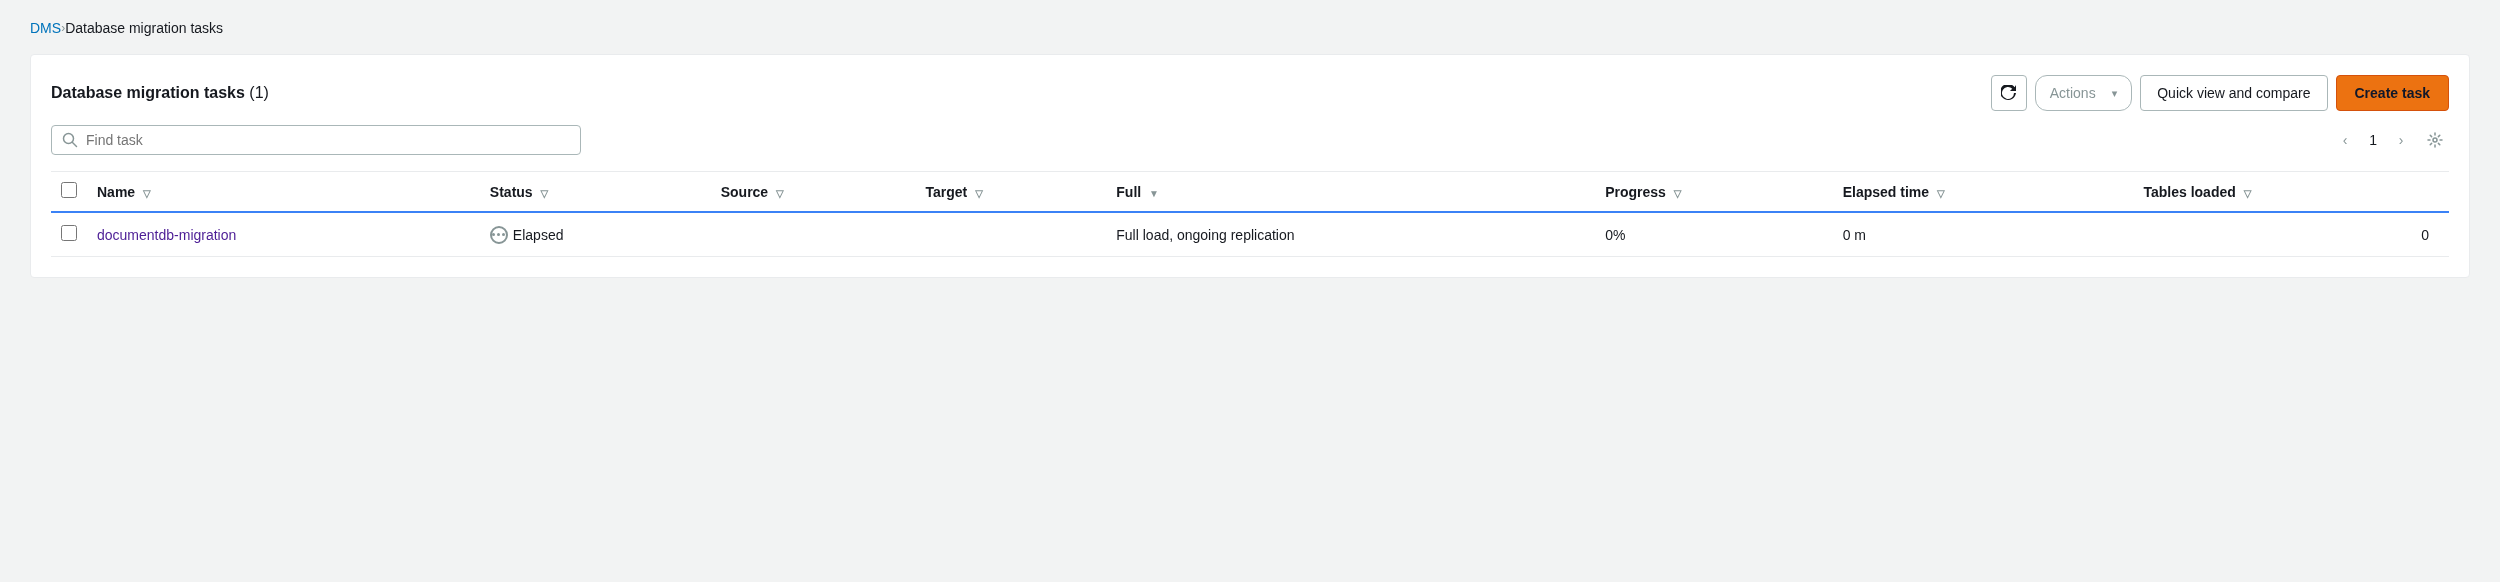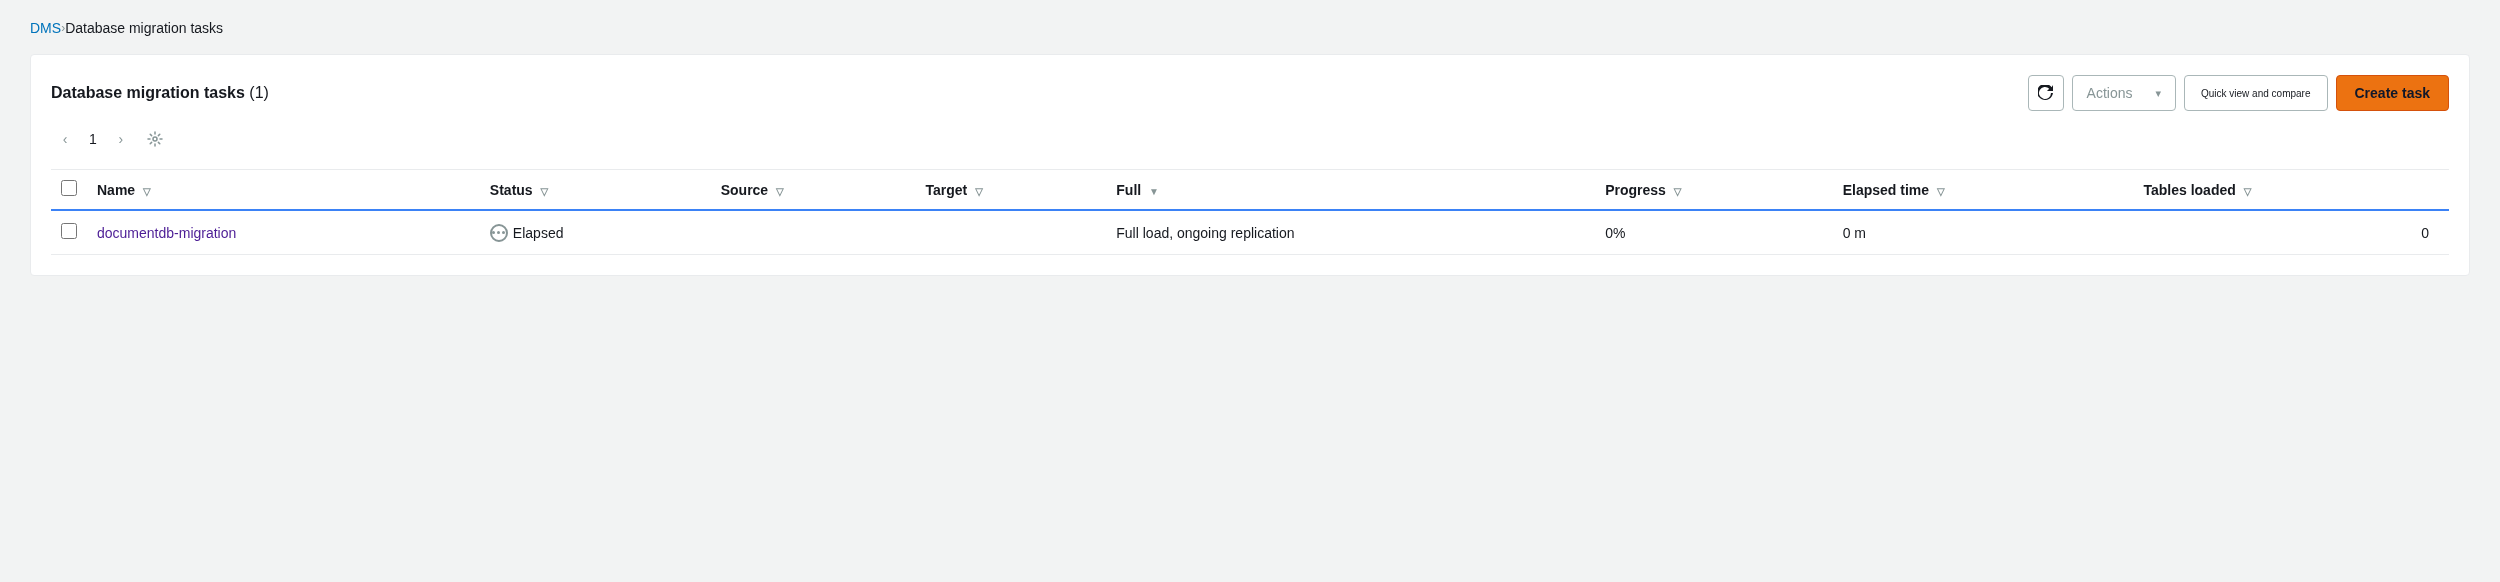--- a/index.html
+++ b/index.html
@@ -75,39 +75,39 @@
       justify-content: center;
       font-size: 16px;
       color: #16191f;
     }
 
     
     .btn-actions {
       height: 36px;
       padding: 0 14px;
       border: 1px solid #aab7b8;
-      border-radius: 4px;
+      border-radius: 12px;
       background: #fff;
       cursor: pointer;
       display: flex;
       align-items: center;
-      gap: 23px;
+      gap: 16px;
       font-size: 14px;
       color: #879596;
     }
 
     
     .btn-quick-view {
       height: 36px;
       padding: 8px 16px;
       border: 1px solid #aab7b8;
       border-radius: 4px;
       background: #fff;
       cursor: pointer;
-      font-size: 10px;
+      font-size: 14px;
       color: #16191f;
       font-weight: 400;
     }
 
     
     .btn-create {
       height: 36px;
       padding: 0 18px;
       border: 1px solid #d5510b;
       border-radius: 4px;
@@ -301,20 +301,27 @@
       <button class="btn-actions">
         <span>Actions</span>
         <span style="font-size:11px;">▾</span>
       </button>
       <button class="btn-quick-view">Quick view and compare</button>
       <button class="btn-create">Create task</button>
     </div>
   </div>
 
   <div class="search-row">
+    <div class="search-box">
+      <svg class="search-icon-svg" width="16" height="16" viewBox="0 0 16 16" fill="none" xmlns="http://www.w3.org/2000/svg">
+        <circle cx="6.5" cy="6.5" r="5" stroke="#879596" stroke-width="1.5"></circle>
+        <line x1="10.5" y1="10.5" x2="14.5" y2="14.5" stroke="#879596" stroke-width="1.5" stroke-linecap="round"></line>
+      </svg>
+      <input class="search-input" type="text" placeholder="Find task" style="">
+    </div>
     <div class="pagination-row">
       <button class="pag-btn">‹</button>
       <span class="pag-number">1</span>
       <button class="pag-btn">›</button>
       <button class="pag-settings">
         <svg width="16" height="16" viewBox="0 0 16 16" fill="none" xmlns="http://www.w3.org/2000/svg">
           <circle cx="8" cy="8" r="2" stroke="#879596" stroke-width="1.5"></circle>
           <path d="M8 1v2M8 13v2M1 8h2M13 8h2M3.22 3.22l1.41 1.41M11.37 11.37l1.41 1.41M3.22 12.78l1.41-1.41M11.37 4.63l1.41-1.41" stroke="#879596" stroke-width="1.5" stroke-linecap="round"></path>
         </svg>
       </button>

